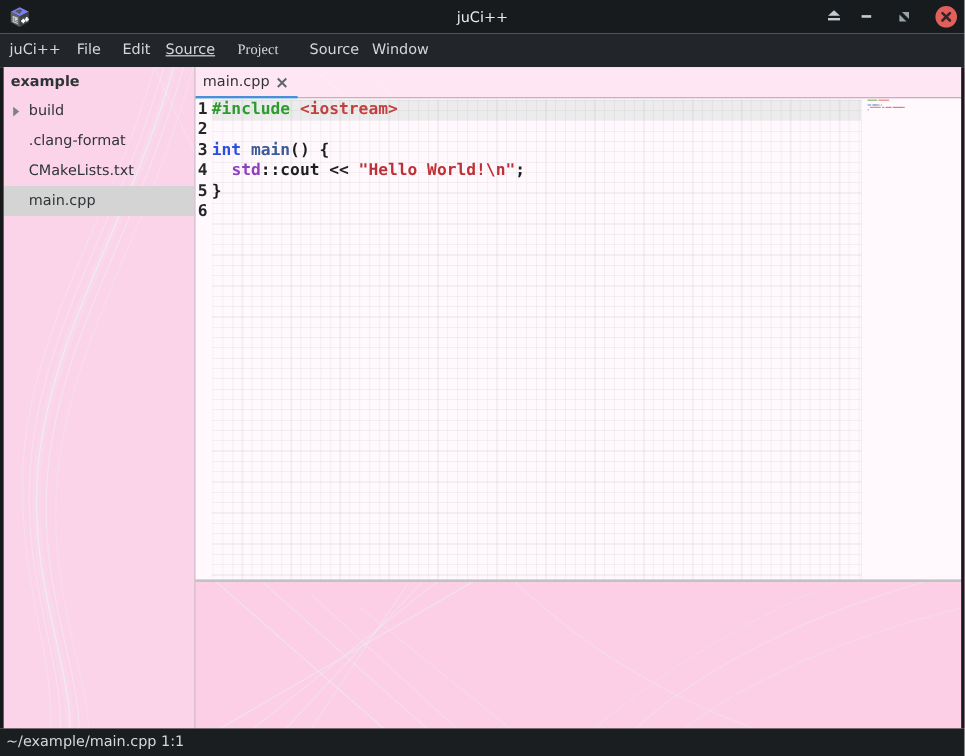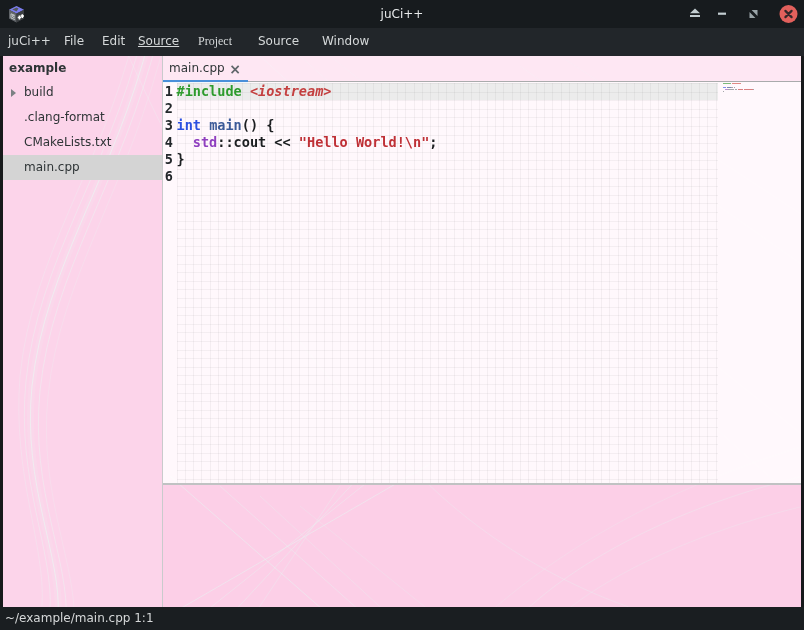--- a/index.html
+++ b/index.html
@@ -20,21 +20,21 @@
 
   
   .menubar { position:absolute; left:0; top:28px; width:804px; height:28px; background:#22262a; }
   .menu-item { position:absolute; top:0; height:28px; line-height:27px; color:#d5d8d9; font-size:12px; }
   .menu-item:nth-child(1){ left:8px; }
   .menu-item:nth-child(2){ left:64px; }
   .menu-item:nth-child(3){ left:102px; }
   .menu-item:nth-child(4){ left:138px;text-decoration:underline; }
   .menu-item:nth-child(5){ left:198px;font-family:Liberation Serif, serif; }
   .menu-item:nth-child(6){ left:258px; }
-  .menu-item:nth-child(7){ left:322px; }
+  .menu-item:nth-child(7){ left:310px; }
 
   
   .content { position:absolute; left:0; top:56px; width:804px; height:551px; background:#f9a8d4; }
   .wallpaper { position:absolute; left:0; top:0; width:804px; height:551px; }
   .border-left { position:absolute; left:0; top:0; width:3px; height:551px; background:#17191b; }
   .border-right { position:absolute; left:801px; top:0; width:3px; height:551px; background:#17191b; }
 
   .sidebar { position:absolute; left:3px; top:0; width:159px; height:551px; background:rgba(255,255,255,0.50); }
   .vsep { position:absolute; left:162px; top:0; width:1px; height:551px; background:#c9cbcc; }
 
@@ -67,21 +67,21 @@
             repeating-linear-gradient(to right, rgba(0,0,0,0.042) 0px, rgba(0,0,0,0.042) 1px, transparent 1px, transparent 8.16px),
             repeating-linear-gradient(to bottom, rgba(0,0,0,0.042) 0px, rgba(0,0,0,0.042) 1px, transparent 1px, transparent 8.6px); }
   .code-lines { position:absolute; left:0; top:0.5px; width:555px;
                 font-family:"DejaVu Sans Mono", monospace; font-size:13.55px; font-weight:bold; }
   .code-line { display:flex; height:17.2px; line-height:17.2px; white-space:pre; }
   .line-num { width:13.5px; padding-right:3.5px; text-align:right; color:#23282b; flex:none; }
   .line-text { flex:1; }
 
   .tk-plain { color:#1c1f21; }
   .tk-preprocessor { color:#2d9b2d;text-align:right; }
-  .tk-includepath { color:#c44040;font-style:italic; }
+  .tk-includepath { color:#c44040; }
   .tk-keyword { color:#2b50e0; }
   .tk-function { color:#3c5a98; }
   .tk-namespace { color:#8f3fbf; }
   .tk-string { color:#bf3036; }
 
   
   .minimap { position:absolute; left:555px; top:0; width:83px; height:401px; background:rgba(255,255,255,0.92); }
   .minimap-lines { position:absolute; left:5px; top:0.5px; }
   .mm-line { height:1.95px; white-space:nowrap; font-size:0; }
   .mm-seg { display:inline-block; height:1.1px; vertical-align:top; margin-top:0.4px; opacity:0.78; }

